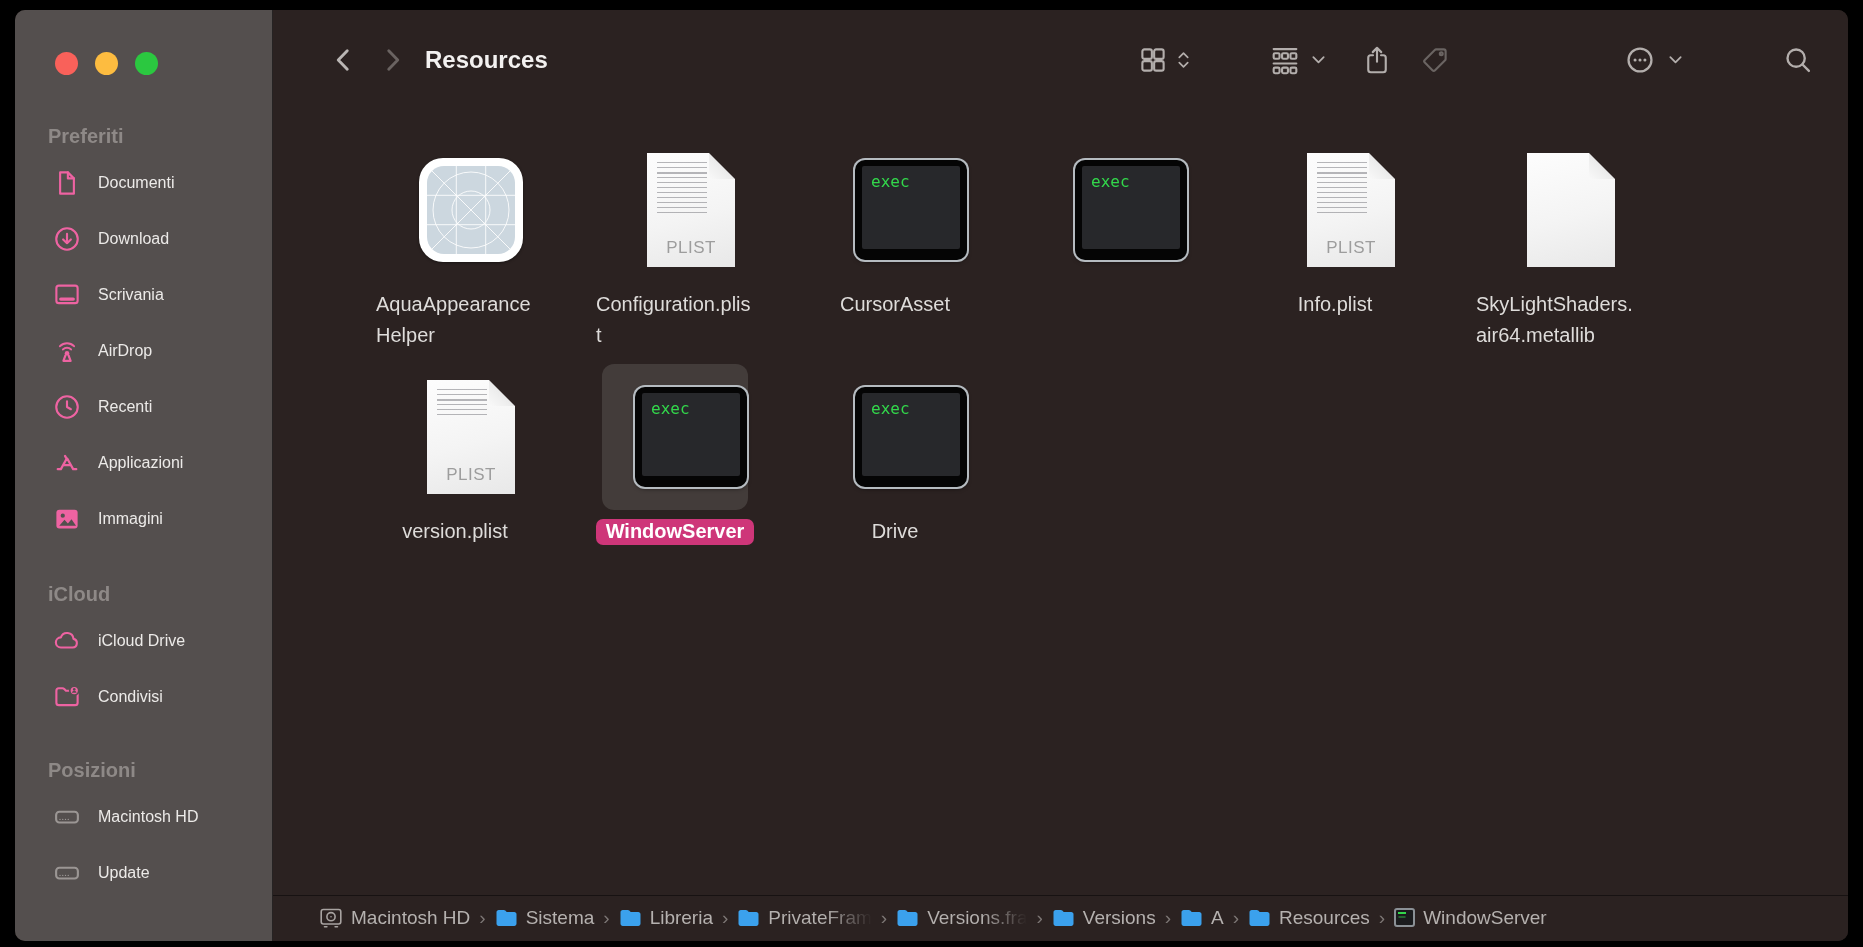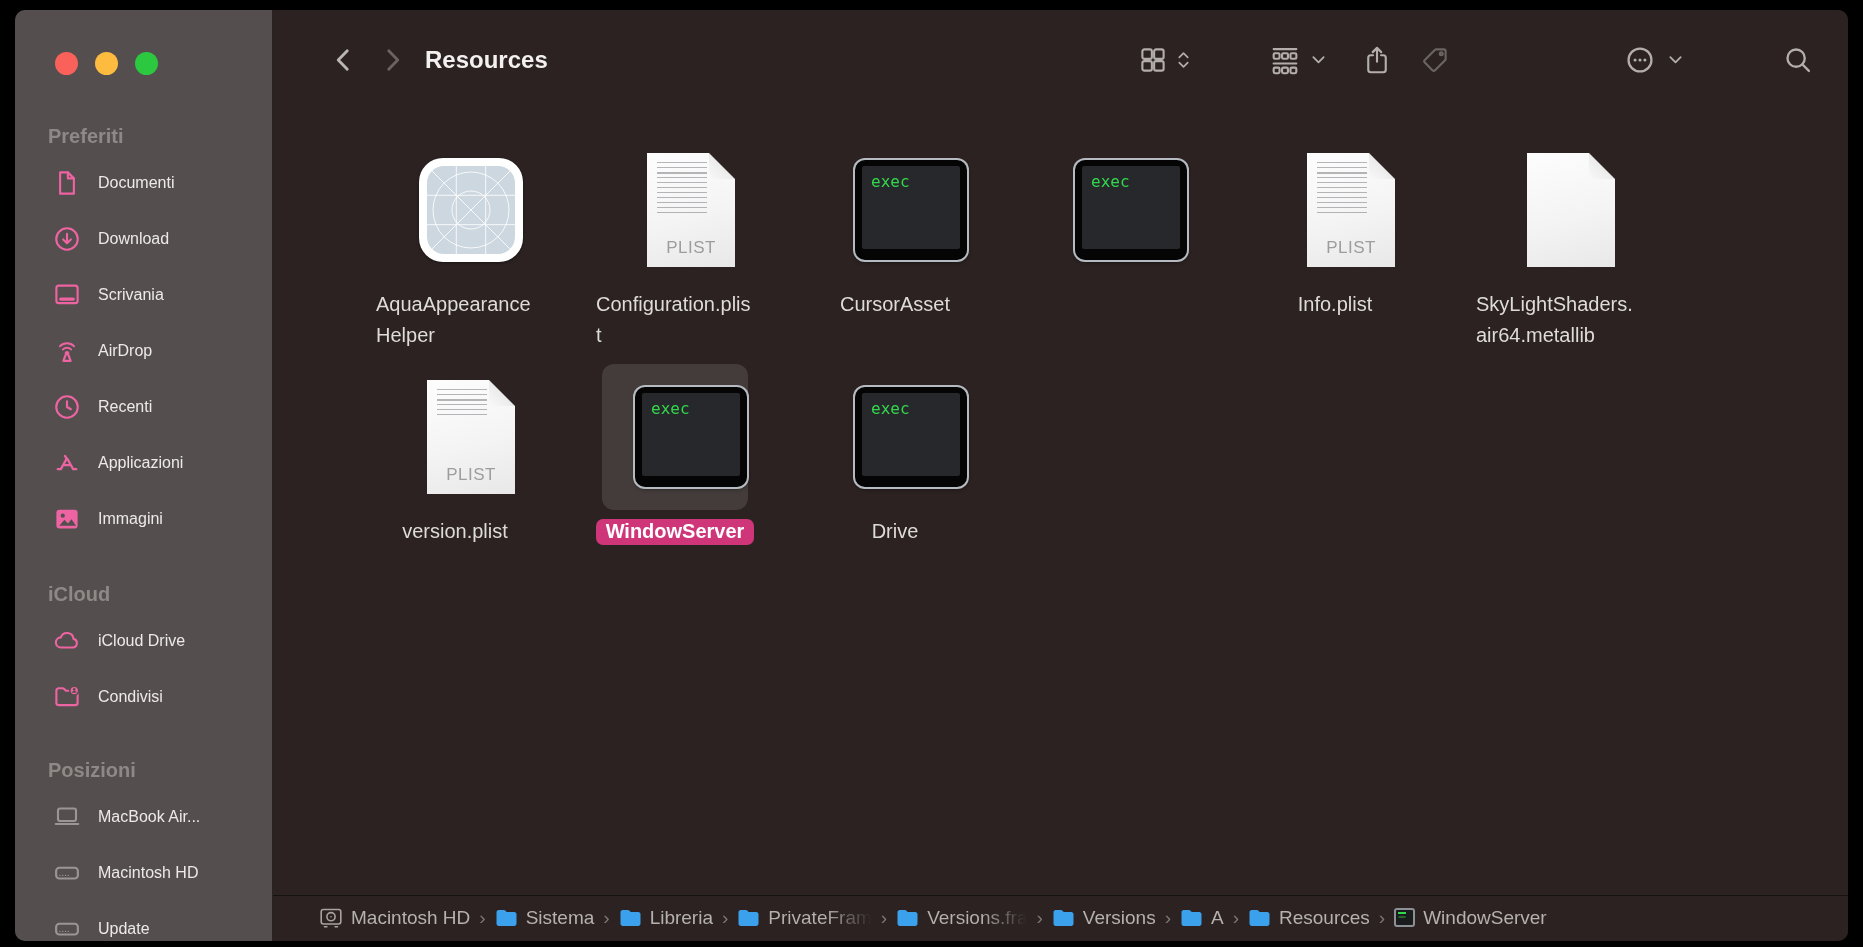--- a/index.html
+++ b/index.html
@@ -217,29 +217,20 @@
                 <circle cx="17.8" cy="6.8" r="3.6" fill="currentColor" stroke="#544f4e" stroke-width="1.4"></circle>
                 <circle cx="17.8" cy="5.9" r="1.05" fill="#544f4e" stroke="none"></circle>
                 <path d="M15.9 8.6a1.95 1.95 0 0 1 3.8 0z" fill="#544f4e" stroke="none"></path>
               </svg>
         </span>
         <span>Condivisi</span>
       </div>
 
       <div class="section-h side-sec3">Posizioni</div>
 
-      <div class="item">
-        <span class="sicon gray">
-          <svg viewBox="0 0 24 24" fill="none" stroke="currentColor" stroke-width="1.7" stroke-linecap="round" stroke-linejoin="round">
-                <rect x="4.8" y="5.2" width="14.4" height="10" rx="1.6"></rect>
-                <path d="M3 17.6h18"></path>
-              </svg>
-        </span>
-        <span>MacBook Air...</span>
-      </div>
 
       <div class="item">
         <span class="sicon gray">
           <svg viewBox="0 0 24 24" fill="none" stroke="currentColor" stroke-width="1.7" stroke-linecap="round" stroke-linejoin="round">
                 <rect x="3.3" y="7.8" width="17.4" height="8.6" rx="2.6"></rect>
                 <circle cx="6.4" cy="13.9" r="0.55" fill="currentColor" stroke="none"></circle>
                 <circle cx="8.6" cy="13.9" r="0.55" fill="currentColor" stroke="none"></circle>
                 <circle cx="10.8" cy="13.9" r="0.55" fill="currentColor" stroke="none"></circle>
                 <circle cx="13" cy="13.9" r="0.55" fill="currentColor" stroke="none"></circle>
               </svg>

